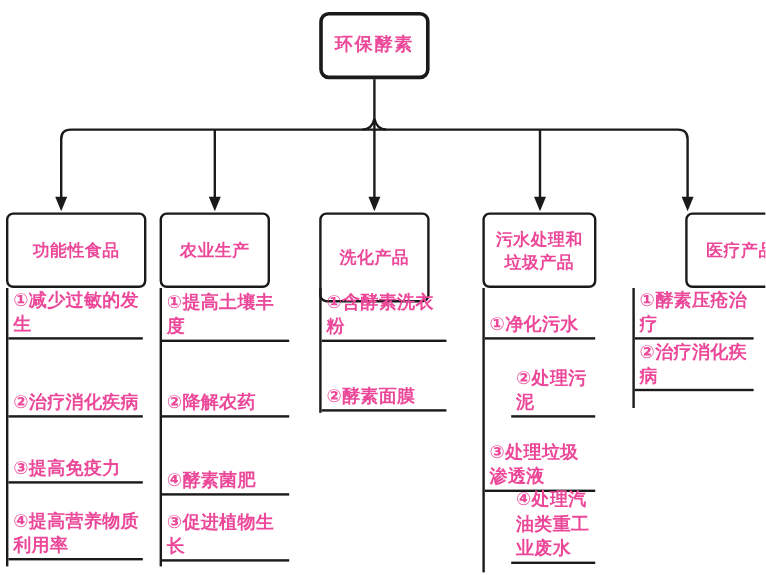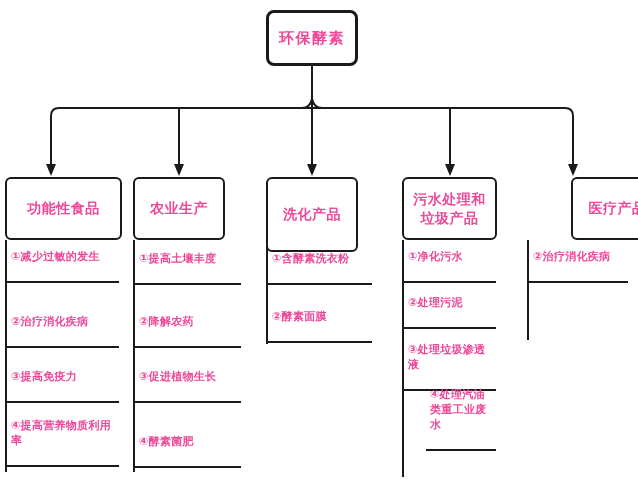--- a/index.html
+++ b/index.html
@@ -38,22 +38,22 @@
     position:absolute;
     box-sizing:border-box;
     border-left:2px solid #1a1a1a;
     z-index:2;
   }
   .item{
     box-sizing:border-box;
     border-bottom:2px solid #1a1a1a;
     display:flex;
     align-items:flex-end;
-    padding:0 2px 17px 4px;
-    font-size:11px;
+    padding:0 2px 0 4px;
+    font-size:15px;
     font-weight:600;
     line-height:1.35;
     letter-spacing:0.3px;
   }
 </style>
 </head>
 <body>
 
 <div class="canvas">
 
@@ -102,33 +102,34 @@
   <div class="col" style="left:5px;top:240px;width:114px;height:232px;">
     <div class="item" style="height:43px;">①减少过敏的发生</div>
     <div class="item" style="height:65px;">②治疗消化疾病</div>
     <div class="item" style="height:55px;">③提高免疫力</div>
     <div class="item" style="height:64px;">④提高营养物质利用率</div>
   </div>
 
   <div class="col" style="left:133px;top:240px;width:108px;height:232px;">
     <div class="item" style="height:45px;">①提高土壤丰度</div>
     <div class="item" style="height:63px;">②降解农药</div>
+    <div class="item" style="height:65px;">④酵素菌肥</div>
     <div class="item" style="height:55px;">③促进植物生长</div>
-    <div class="item" style="height:65px;">④酵素菌肥</div>
   </div>
 
   <div class="col" style="left:266px;top:240px;width:106px;height:104px;">
     <div class="item" style="height:45px;">①含酵素洗衣粉</div>
     <div class="item" style="height:58px;">②酵素面膜</div>
   </div>
 
   <div class="col" style="left:402px;top:240px;width:94px;height:237px;">
     <div class="item" style="height:43px;">①净化污水</div>
-    <div class="item" style="height:46px;">②处理污泥</div>
+    <div class="item" style="height:65px;margin-left:22px;">②处理污泥</div>
     <div class="item" style="height:62px;">③处理垃圾渗透液</div>
     <div class="item" style="height:60px;margin-left:22px;">④处理汽油类重工业废水</div>
   </div>
 
   <div class="col" style="left:527px;top:240px;width:101px;height:100px;">
+    <div class="item" style="height:43px;">①酵素压疮治疗</div>
     <div class="item" style="height:43px;">②治疗消化疾病</div>
   </div>
 
 </div>
 
 </body></html>

